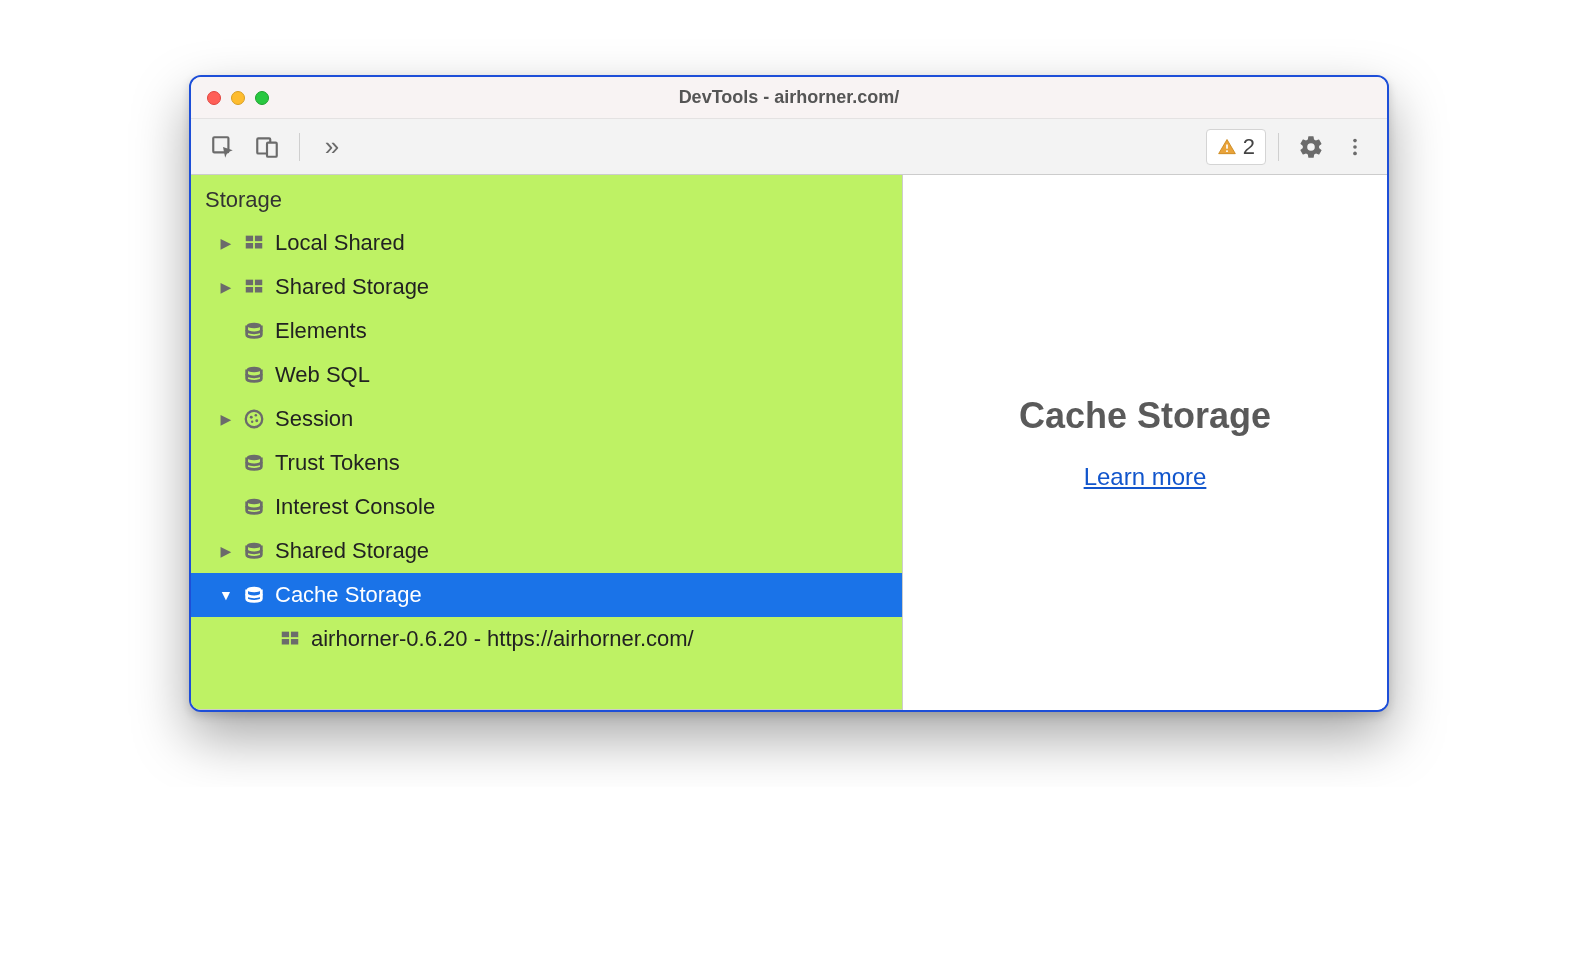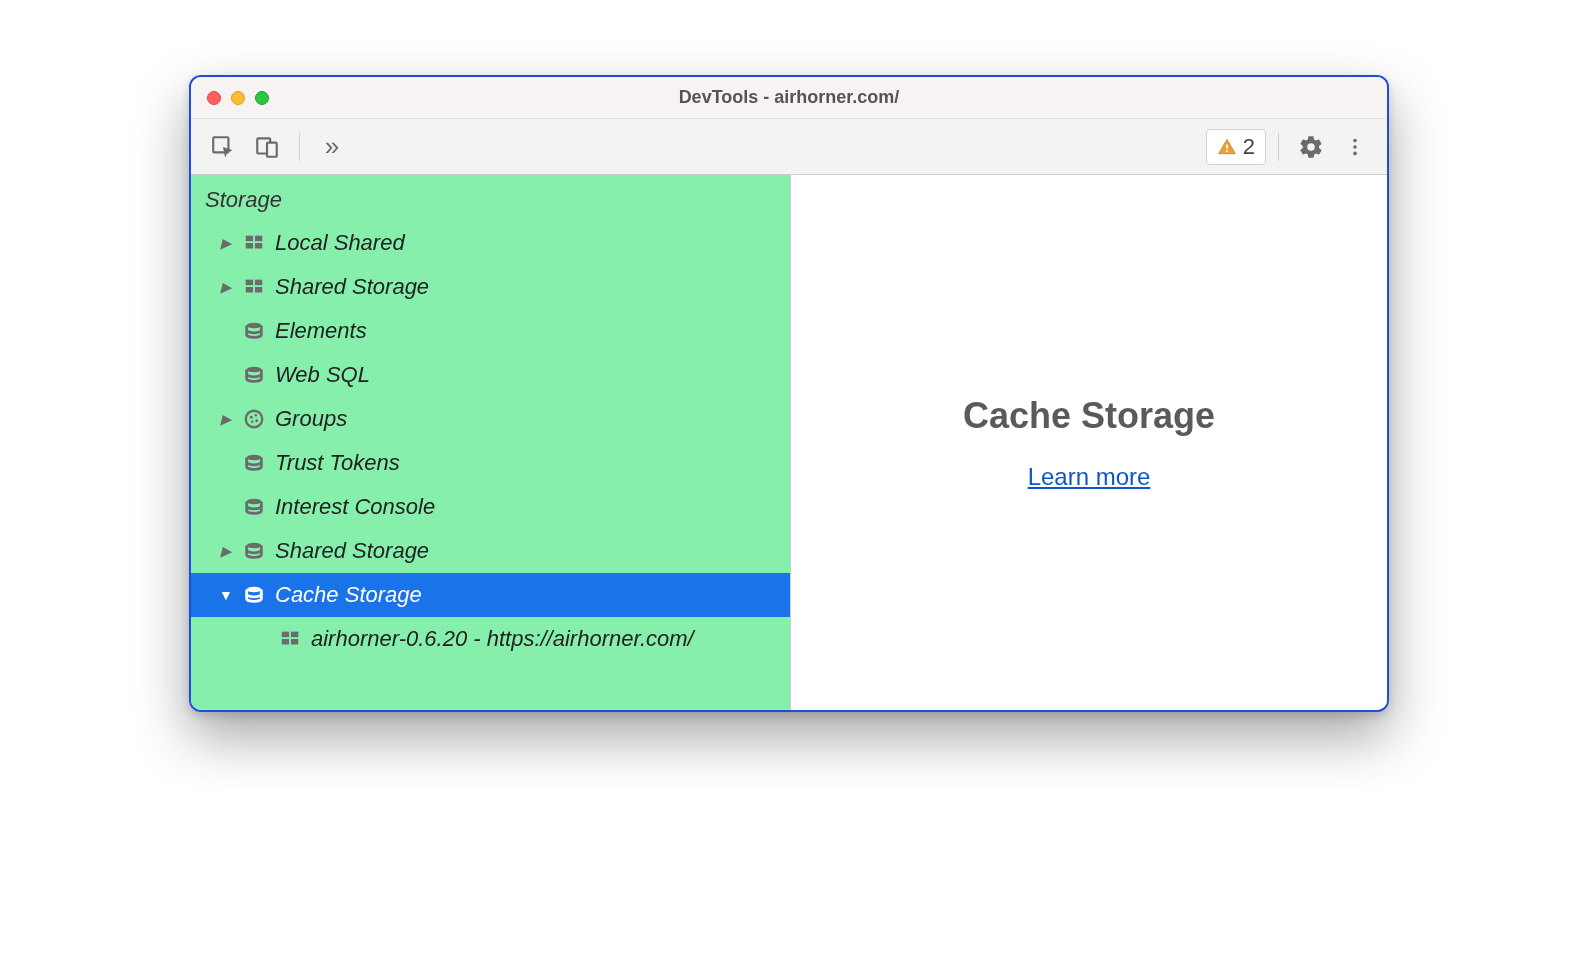--- a/index.html
+++ b/index.html
@@ -118,27 +118,26 @@
     background:#fff;
   }
   .issues-badge svg { display:block; }
 
   
   .main {
     display:flex;
     height: 535px;
   }
   .sidebar {
-    width: 600px;
+    width: 712px;
     border-right: 1px solid var(--border-color);
     overflow: hidden;
-    background: #86efac;
+    background: #bef264;
     display:flex;
     flex-direction:column;
-    font-style:italic;
   }
   .section-title {
     padding: 12px 14px 8px 14px;
     font-size: 22px;
     color: #333;
   }
   .tree {
     flex:1;
     border-bottom: 1px solid var(--border-color);
   }
@@ -312,21 +311,21 @@
           <span class="expander">▶</span>
           <span class="icon">
             <svg width="22" height="22" viewBox="0 0 24 24" fill="currentColor">
                 <circle cx="12" cy="12" r="9" fill="none" stroke="currentColor" stroke-width="2.5"></circle>
                 <circle cx="9" cy="10" r="1.6"></circle>
                 <circle cx="14" cy="8" r="1.4"></circle>
                 <circle cx="15" cy="14" r="1.6"></circle>
                 <circle cx="10" cy="15" r="1.3" ifdef=""></circle>
               </svg>
           </span>
-          <span>Groups</span>
+          <span>Session</span>
         </div>
 
         <div class="tree-item">
           <span class="expander"></span>
           <span class="icon">
             <svg width="22" height="22" viewBox="0 0 24 24" fill="currentColor">
                 <ellipse cx="12" cy="6" rx="8" ry="3"></ellipse>
                 <path d="M4 6v5c0 1.7 3.6 3 8 3s8-1.3 8-3V6" fill="none" stroke="currentColor" stroke-width="3"></path>
                 <path d="M4 11v5c0 1.7 3.6 3 8 3s8-1.3 8-3v-5" fill="none" stroke="currentColor" stroke-width="3"></path>
               </svg>

